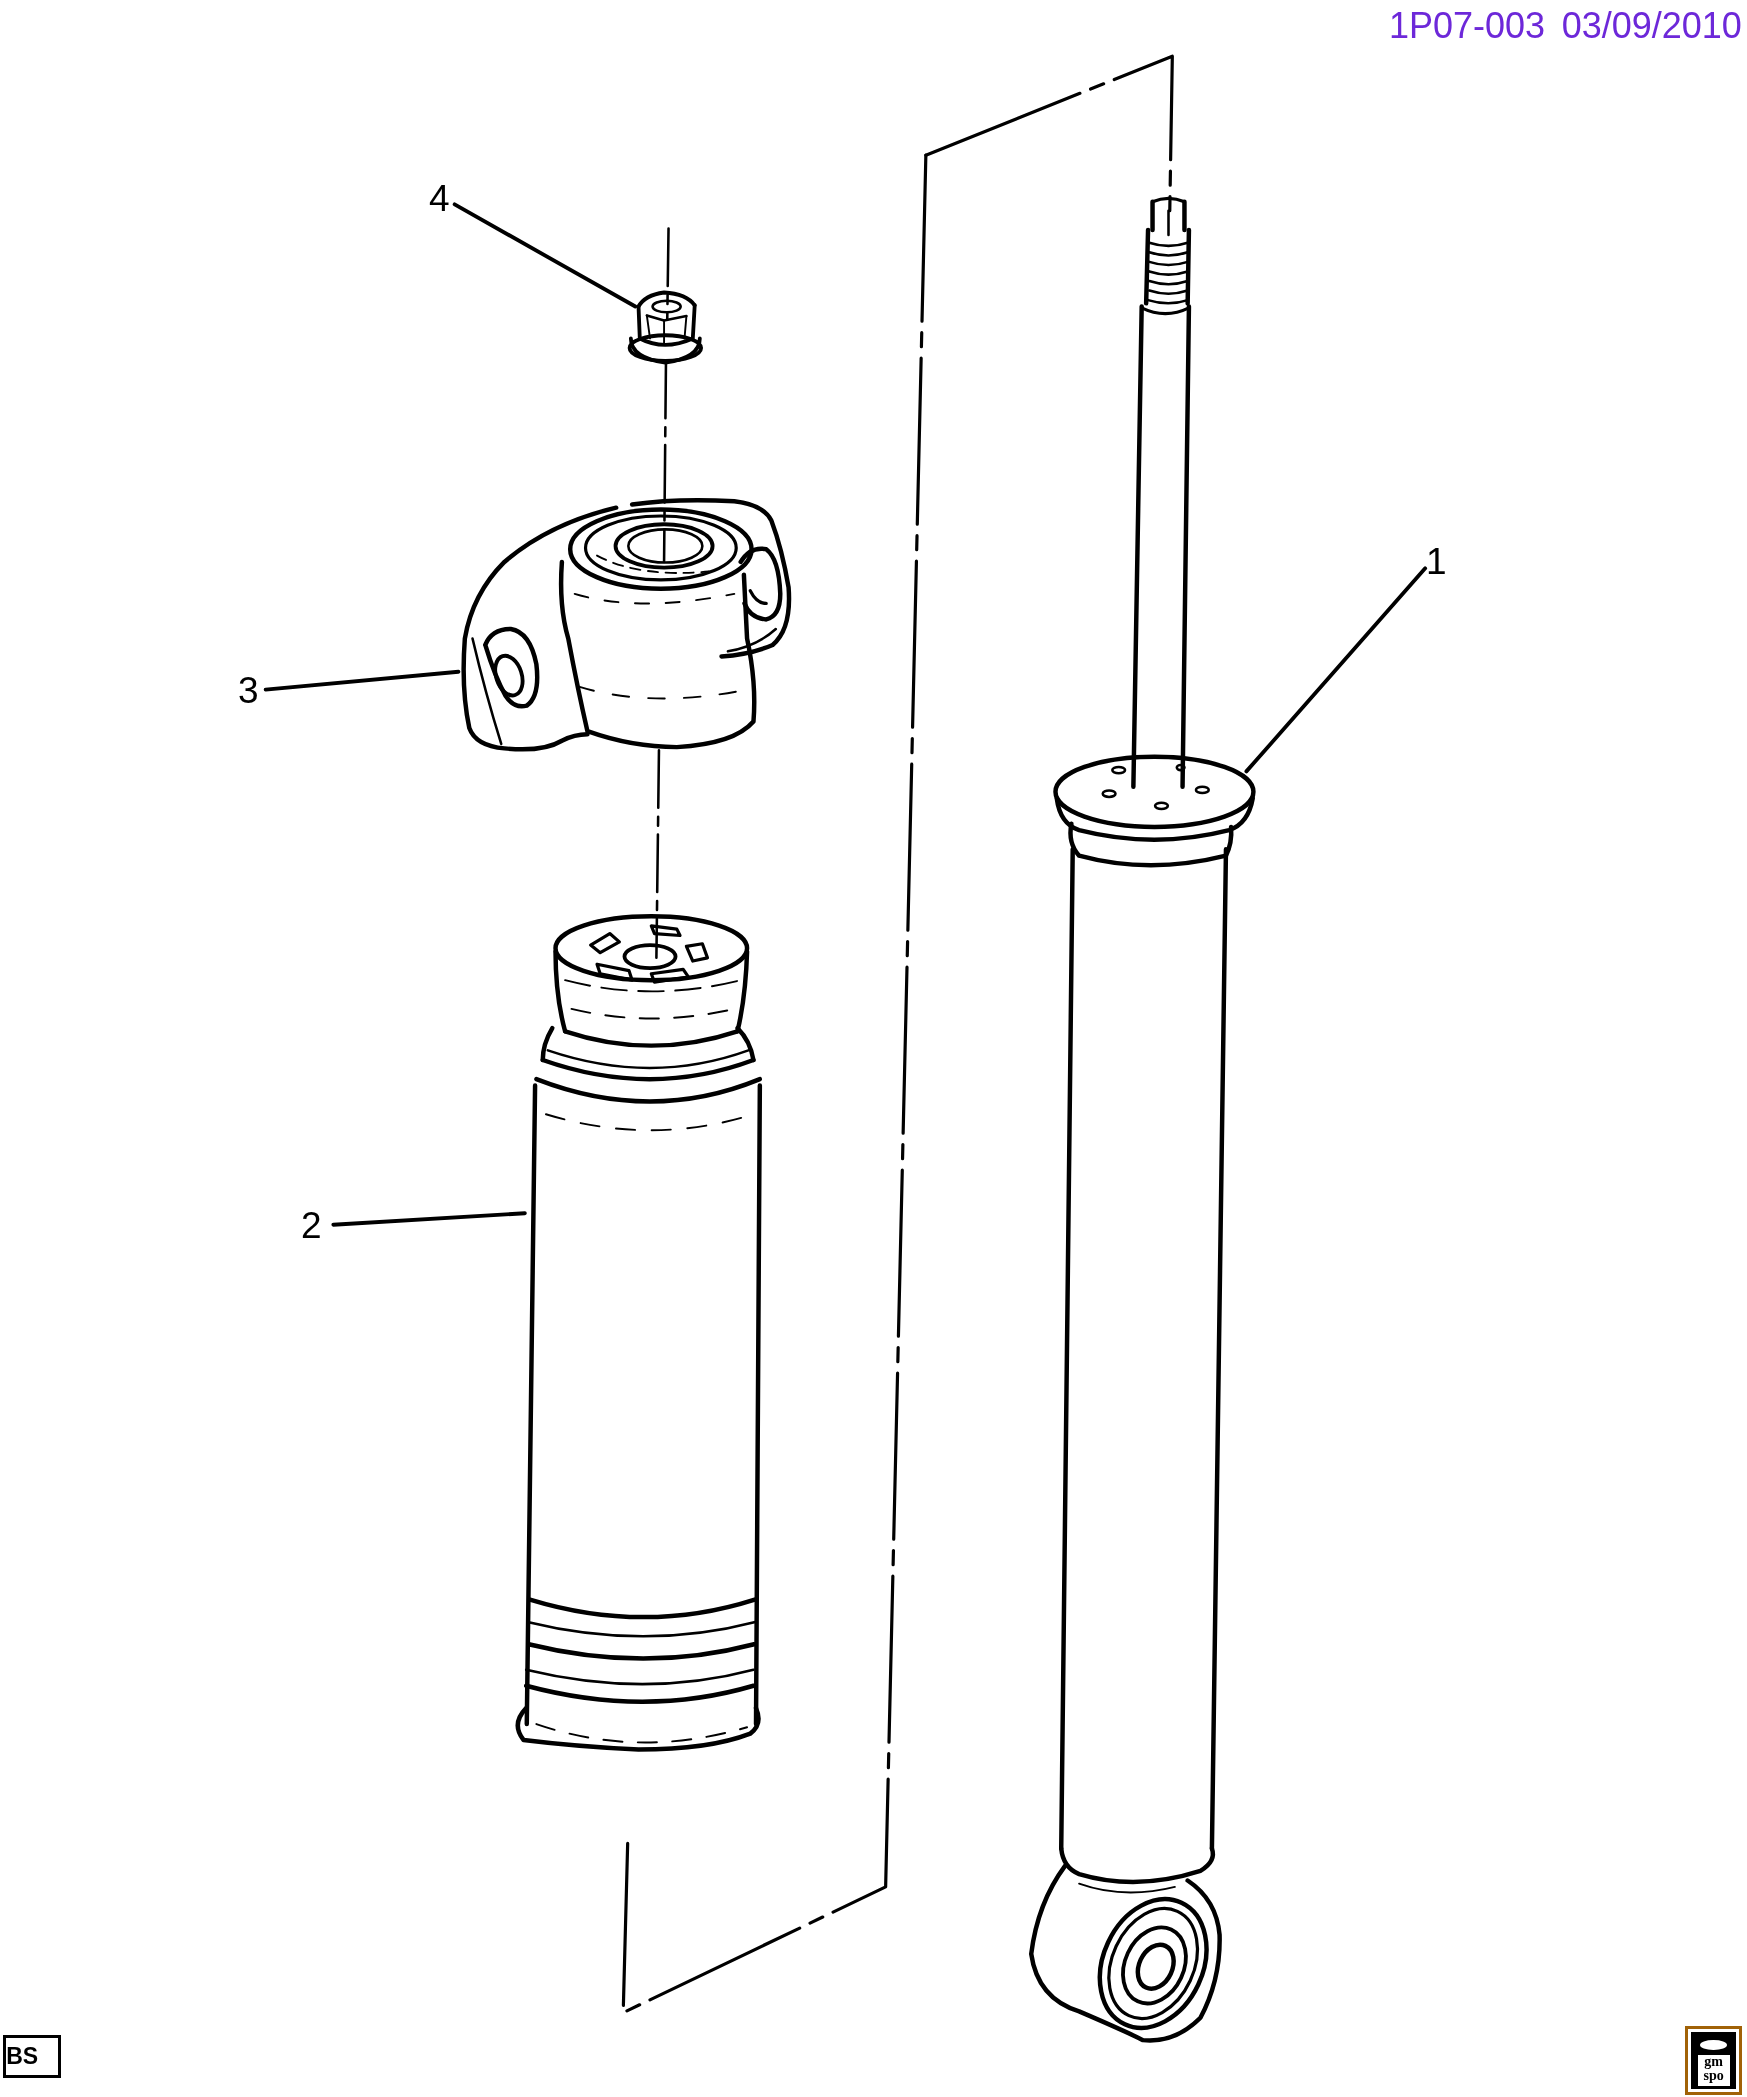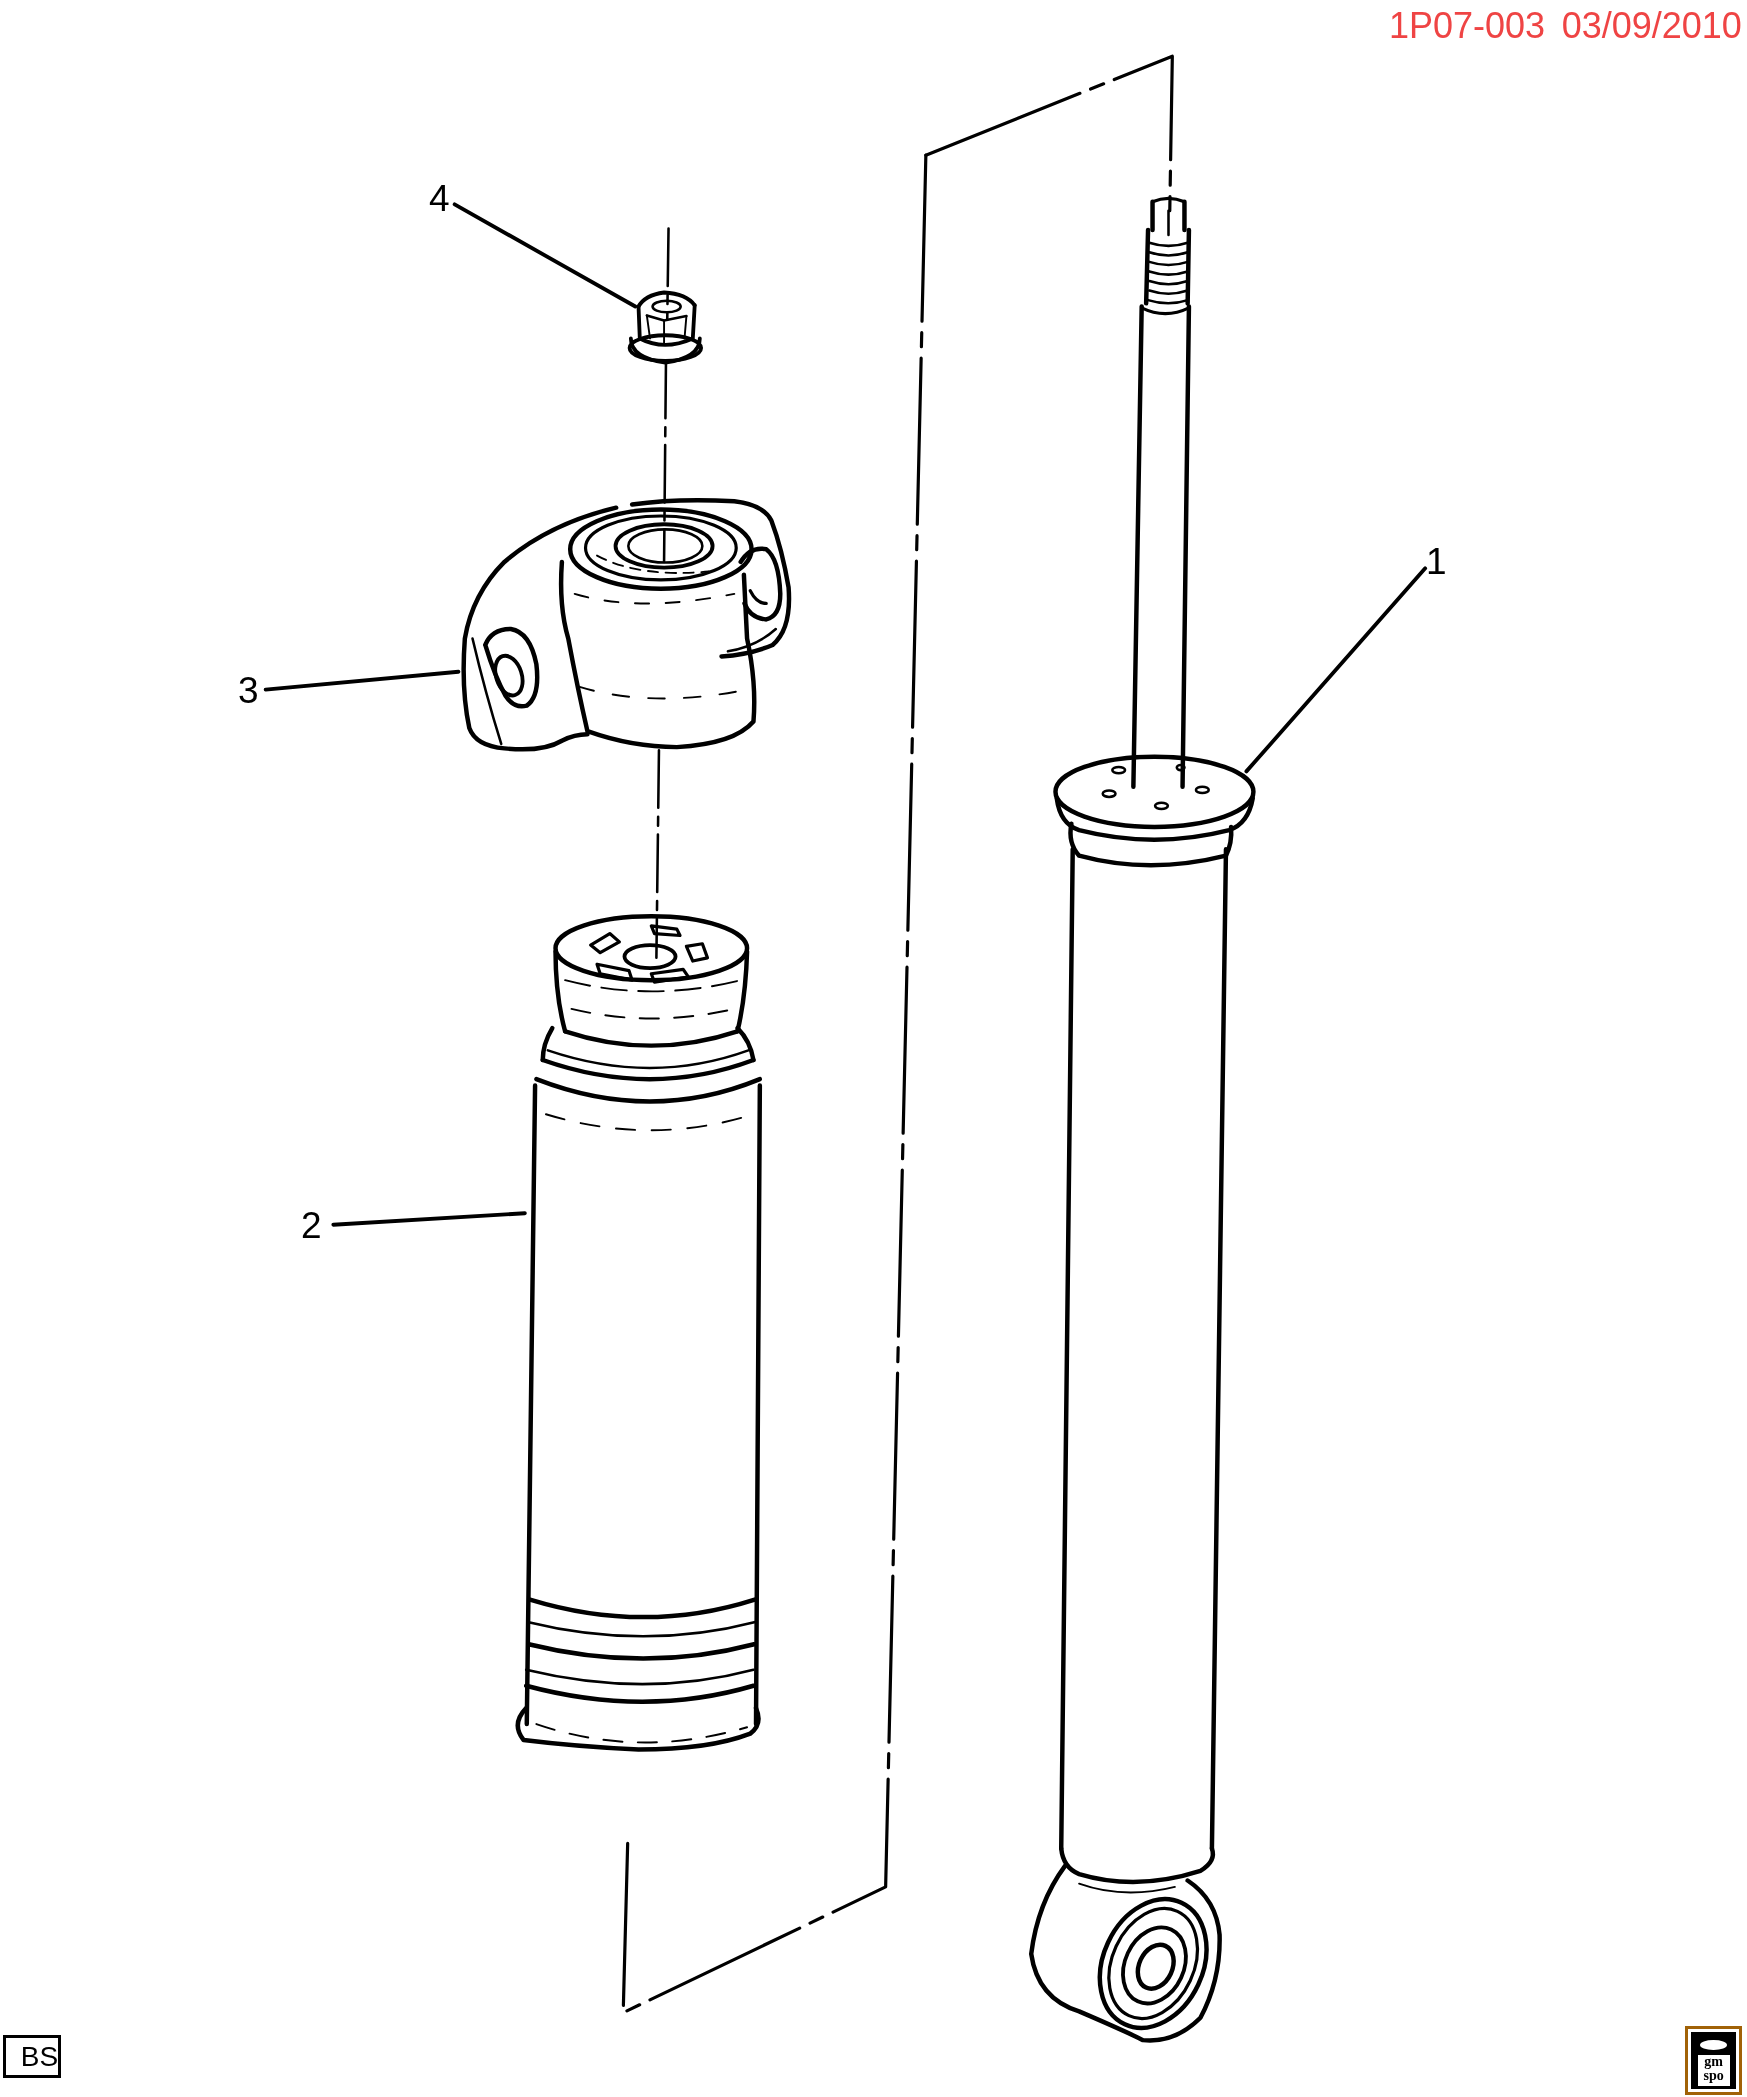--- a/index.html
+++ b/index.html
@@ -1,21 +1,21 @@
 <!DOCTYPE html>
 <html style="font-size:10.2px"><head>
 <meta charset="utf-8">
 <style>
   html,body{margin:0;padding:0;background:#ffffff;}
   body{width:1747px;height:2097px;position:relative;overflow:hidden;font-family:"Liberation Sans",sans-serif;}
   #diagram{position:absolute;left:0;top:0;}
-  .hdr{position:absolute;right:5.1px;top:5.1px;font-size:36px;letter-spacing:0px;color:#ef4444;font-family:"Liberation Sans",sans-serif;}
+  .hdr{position:absolute;right:5.1px;top:5.1px;font-size:36px;letter-spacing:0px;color:#6d28d9;font-family:"Liberation Sans",sans-serif;}
   .hdr span{margin-left:16.6px;}
   .callout{position:absolute;font-size:37px;color:#000;line-height:1;font-family:"Liberation Sans",sans-serif;}
-  .bs{position:absolute;left:3.2px;top:2035px;width:52px;height:37px;border:3.8px solid #000;font-size:28px;line-height:37px;text-align:right;color:#000;}
+  .bs{position:absolute;left:3.2px;top:2035px;width:52px;height:37px;border:3.8px solid #000;font-size:23px;line-height:37px;text-align:left;color:#000;font-weight:bold;}
   .logo{position:absolute;left:1685px;top:2026px;width:57px;height:69px;background:#a16207;}
   .logo .inner{position:absolute;left:3.2px;top:3.2px;right:3.2px;bottom:3.2px;border:3.2px solid #fff;background:#000;}
   .logo .oval{position:absolute;left:9px;top:7.7px;width:27px;height:10.2px;background:#fff;border-radius:50%;}
   .logo .txt{position:absolute;left:6.4px;top:23px;width:32px;height:31px;background:#fff;color:#000;font-family:"Liberation Serif",serif;font-weight:bold;font-size:14px;line-height:14px;text-align:center;}
 </style>
 </head>
 <body>
 
 <svg id="diagram" width="1747" height="2097" viewBox="0 0 2736 3284" xmlns="http://www.w3.org/2000/svg">
   <g fill="none" stroke="#000" stroke-linecap="round" stroke-linejoin="round">

